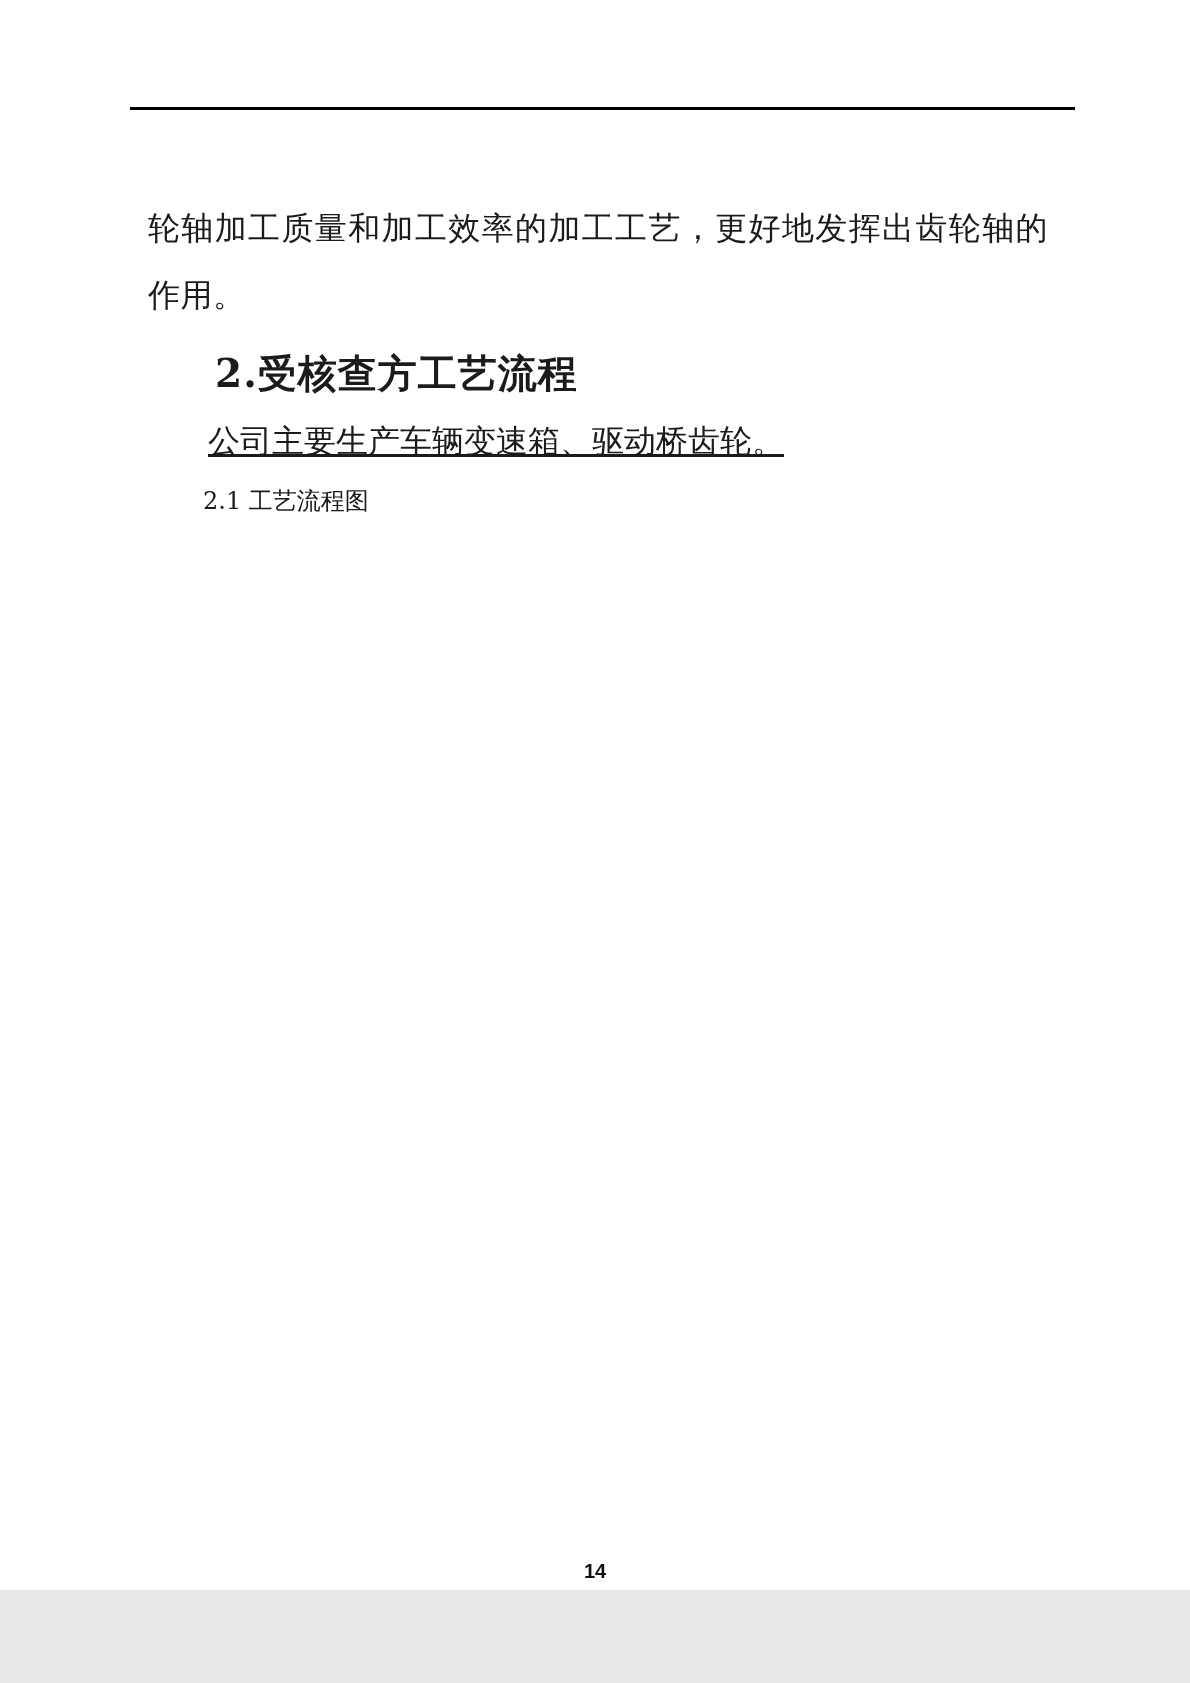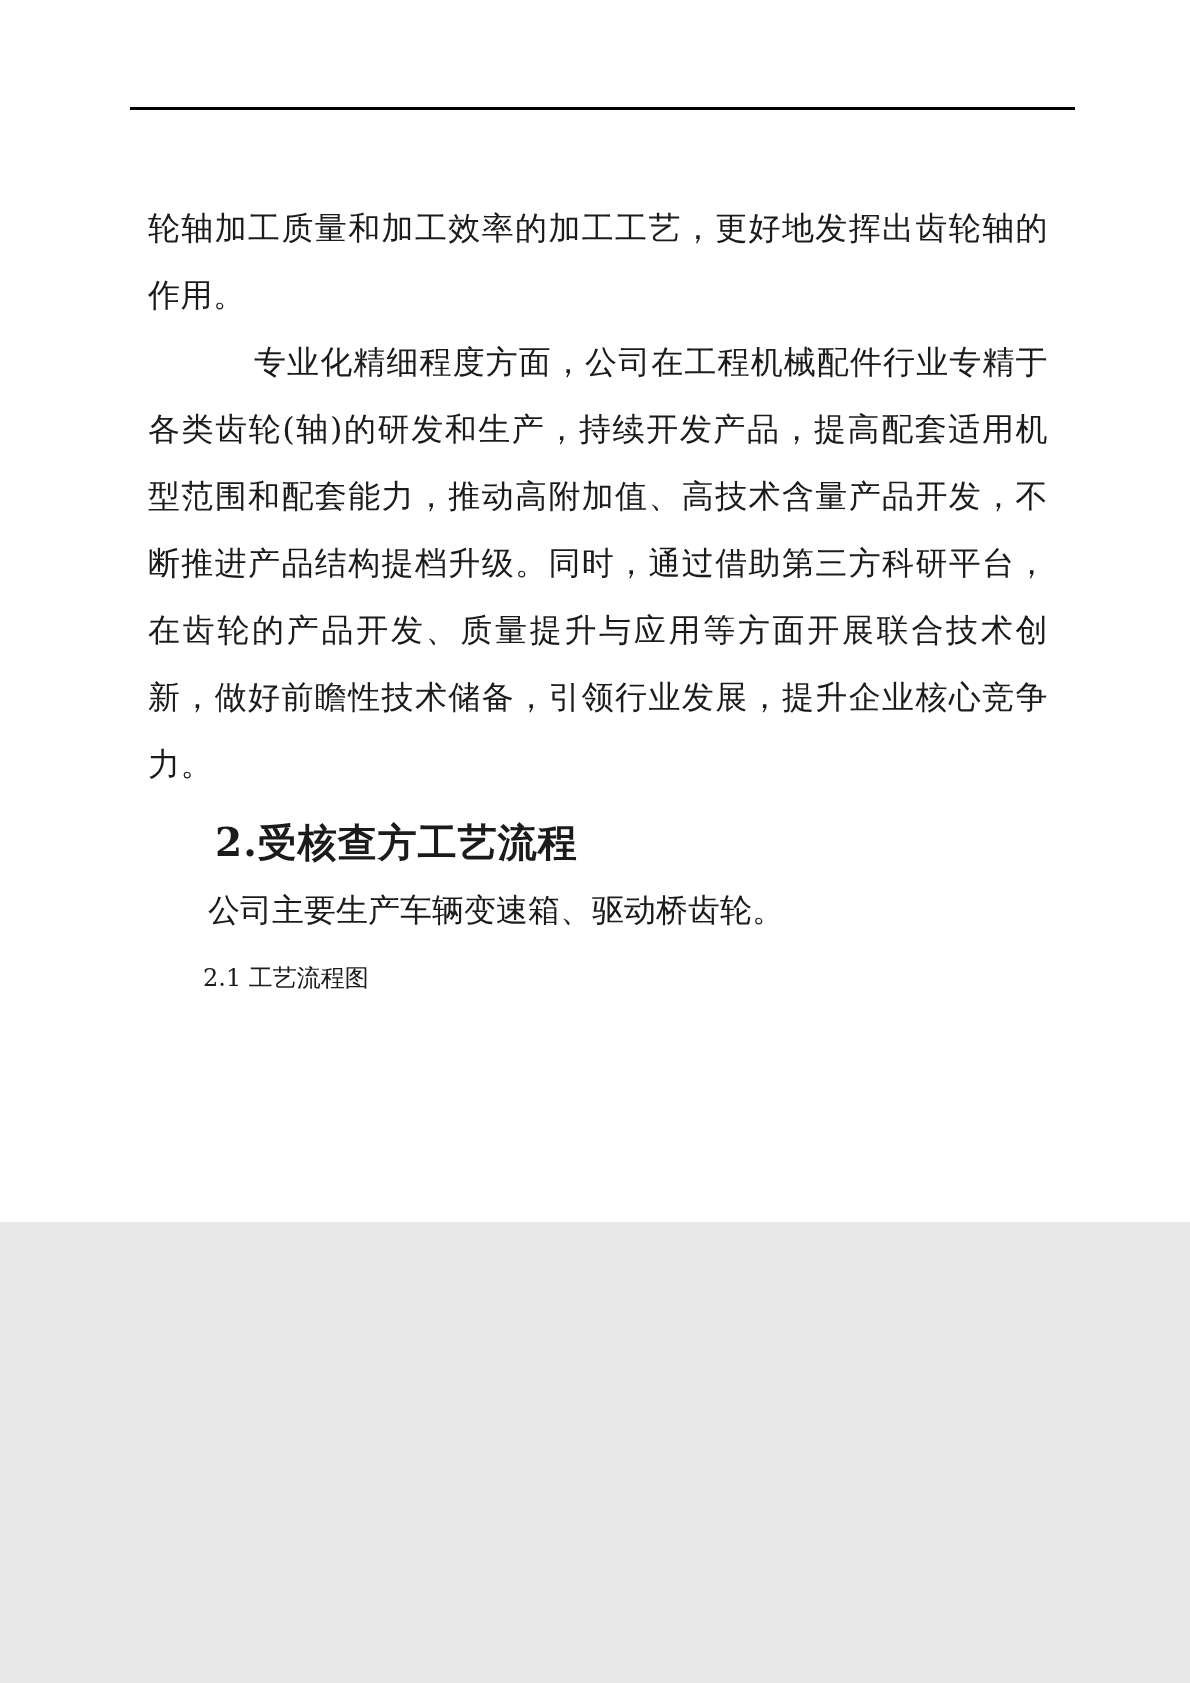--- a/index.html
+++ b/index.html
@@ -3,21 +3,21 @@
 <meta charset="utf-8">
 <style>
   html, body {
     margin: 0;
     padding: 0;
     background: #e8e8e8;
   }
   .page {
     position: relative;
     width: 1190px;
-    height: 1222px;
+    height: 1590px;
     margin: 0 auto;
     background: #ffffff;
     overflow: hidden;
     font-family: "DejaVu Serif", "Liberation Serif", serif;
     color: #1b1b1b;
   }
   .header-rule {
     position: absolute;
     left: 130px;
     top: 107px;
@@ -42,23 +42,24 @@
     text-indent: 106px;
   }
   .section-heading {
     margin: 14px 0 0 67px;
     font-size: 39px;
     font-weight: bold;
     line-height: 60px;
     letter-spacing: 1px;
   }
   .section-para {
-    margin: 12px 0 16px 60px;
+    margin: 12px 0 8px 60px;
     font-size: 32px;
     line-height: 52px;
+    text-decoration: underline;
   }
   .subsection-heading {
     margin: 6px 0 0 55px;
     font-size: 24px;
     line-height: 52px;
   }
   .page-number {
     position: absolute;
     left: 0;
     top: 1560px;
@@ -73,21 +74,20 @@
 </head>
 <body>
 
 <div class="page">
 
   <div class="header-rule"></div>
 
   <div class="content">
     <p class="body-para">轮轴加工质量和加工效率的加工工艺，更好地发挥出齿轮轴的作用。</p>
 
-    <p class="body-para indented">专业化精细程度方面，公司在工程机械配件行业专精于各类齿轮(轴)的研发和生产，持续开发产品，提高配套适用机型范围和配套能力，推动高附加值、高技术含量产品开发，不断推进产品结构提档升级。同时，通过借助第三方科研平台，在齿轮的产品开发、质量提升与应用等方面开展联合技术创新，做好前瞻性技术储备，引领行业发展，提升企业核心竞争力。</p>
 
 
     <h2 class="section-heading">2.受核查方工艺流程</h2>
 
     <p class="section-para">公司主要生产车辆变速箱、驱动桥齿轮。</p>
 
     <p class="subsection-heading">2.1 工艺流程图</p>
   </div>
 
   <div class="page-number">14</div>

